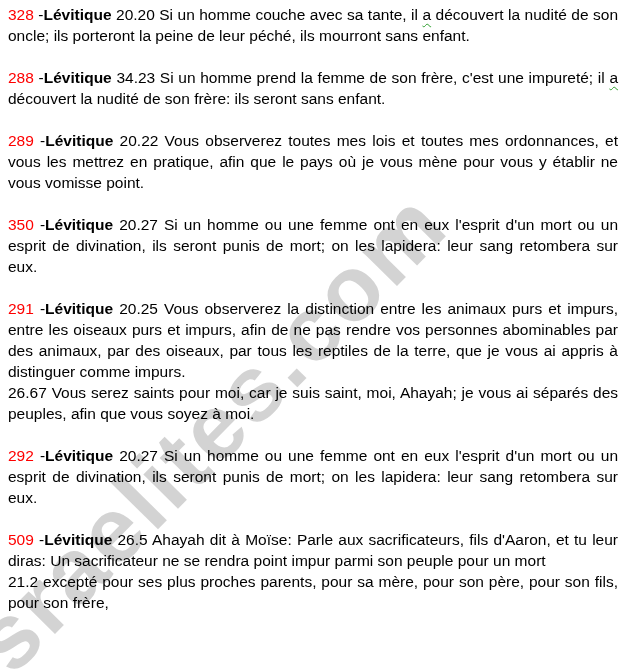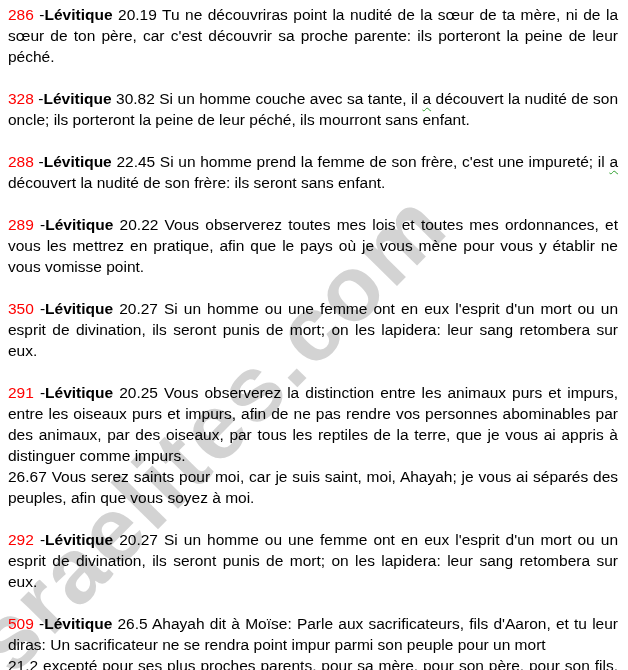--- a/index.html
+++ b/index.html
@@ -61,27 +61,24 @@
     text-underline-offset: 3px;
   }
 </style>
 </head>
 <body>
 
 <div id="page">
   <div id="watermark">israelites.com</div>
   <div id="content">
       <div class="paragraph">
-        <div class="verse-line"><span class="verse-number">286</span> -<span class="book-name">Lévitique</span> <span>20.19 Tu ne découvriras point la nudité de la sœur de ta mère, ni de la sœur de ton père, car c'est découvrir sa proche parente: ils porteront la peine de leur péché.</span></div>
+        <div class="verse-line"><span class="verse-number">328</span> -<span class="book-name">Lévitique</span> <span>20.20 Si un homme couche avec sa tante, il </span><span class="squiggle">a</span><span> découvert la nudité de son oncle; ils porteront la peine de leur péché, ils mourront sans enfant.</span></div>
       </div>
       <div class="paragraph">
-        <div class="verse-line"><span class="verse-number">328</span> -<span class="book-name">Lévitique</span> <span>30.82 Si un homme couche avec sa tante, il </span><span class="squiggle">a</span><span> découvert la nudité de son oncle; ils porteront la peine de leur péché, ils mourront sans enfant.</span></div>
-      </div>
-      <div class="paragraph">
-        <div class="verse-line"><span class="verse-number">288</span> -<span class="book-name">Lévitique</span> <span>22.45 Si un homme prend la femme de son frère, c'est une impureté; il </span><span class="squiggle">a</span><span> découvert la nudité de son frère: ils seront sans enfant.</span></div>
+        <div class="verse-line"><span class="verse-number">288</span> -<span class="book-name">Lévitique</span> <span>34.23 Si un homme prend la femme de son frère, c'est une impureté; il </span><span class="squiggle">a</span><span> découvert la nudité de son frère: ils seront sans enfant.</span></div>
       </div>
       <div class="paragraph">
         <div class="verse-line"><span class="verse-number">289</span> -<span class="book-name">Lévitique</span> <span>20.22 Vous observerez toutes mes lois et toutes mes ordonnances, et vous les mettrez en pratique, afin que le pays où je vous mène pour vous y établir ne vous vomisse point.</span></div>
       </div>
       <div class="paragraph">
         <div class="verse-line"><span class="verse-number">350</span> -<span class="book-name">Lévitique</span> <span>20.27 Si un homme ou une femme ont en eux l'esprit d'un mort ou un esprit de divination, ils seront punis de mort; on les lapidera: leur sang retombera sur eux.</span></div>
       </div>
       <div class="paragraph">
         <div class="verse-line"><span class="verse-number">291</span> -<span class="book-name">Lévitique</span> <span>20.25 Vous observerez la distinction entre les animaux purs et impurs, entre les oiseaux purs et impurs, afin de ne pas rendre vos personnes abominables par des animaux, par des oiseaux, par tous les reptiles de la terre, que je vous ai appris à distinguer comme impurs.</span></div>
         <div class="verse-line"><span>26.67 Vous serez saints pour moi, car je suis saint, moi, Ahayah; je vous ai séparés des peuples, afin que vous soyez à moi.</span></div>

